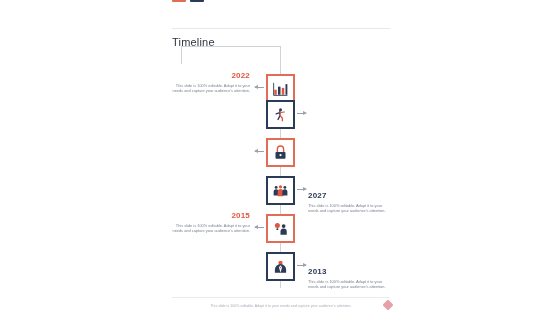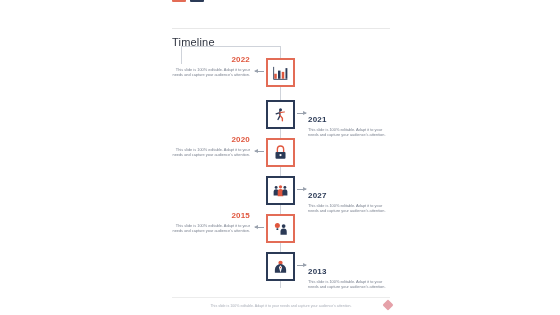--- a/index.html
+++ b/index.html
@@ -121,21 +121,21 @@
 
 <div class="page-title">Timeline</div>
 <div class="title-rule"></div>
 
 <div class="timeline">
 
   <div class="spine"></div>
   <div class="spine-top"></div>
   <div class="spine-top-cap"></div>
 
-  <div class="row" style="top:14px">
+  <div class="row" style="top:30px">
     <div class="block left">
       <div class="year red">2022</div>
       <div class="desc">This slide is 100% editable. Adapt it to your needs and capture your audience's attention.</div>
     </div>
     <div class="stub left"></div>
     <div class="node red">
       <svg viewBox="0 0 24 24">
         <rect x="2" y="14" width="4" height="8" fill="#e0573e"></rect>
         <rect x="8" y="9" width="4" height="13" fill="#2b3a56"></rect>
         <rect x="14" y="11" width="4" height="11" fill="#e0573e"></rect>
@@ -149,31 +149,23 @@
     <div class="node">
       <svg viewBox="0 0 24 24">
         <circle cx="12" cy="4.5" r="2.4" fill="#2b3a56"></circle>
         <path d="M11 7 L11 14 L8 20" stroke="#2b3a56" stroke-width="2.2" fill="none" stroke-linecap="round"></path>
         <path d="M11 13 L15 18 L15 22" stroke="#e0573e" stroke-width="2.2" fill="none" stroke-linecap="round"></path>
         <path d="M11 9 L5 11" stroke="#2b3a56" stroke-width="2" fill="none" stroke-linecap="round"></path>
         <path d="M11 9 L18 8" stroke="#e0573e" stroke-width="2" fill="none" stroke-linecap="round"></path>
       </svg>
     </div>
     <div class="stub right"></div>
-    <div class="block right">
-      <div class="year navy">2021</div>
-      <div class="desc">This slide is 100% editable. Adapt it to your needs and capture your audience's attention.</div>
-    </div>
   </div>
 
   <div class="row" style="top:94px">
-    <div class="block left">
-      <div class="year red">2020</div>
-      <div class="desc">This slide is 100% editable. Adapt it to your needs and capture your audience's attention.</div>
-    </div>
     <div class="stub left"></div>
     <div class="node red">
       <svg viewBox="0 0 24 24">
         <path d="M7 11 L7 6.5 A5 5 0 0 1 17 6.5 L17 11" stroke="#e0573e" stroke-width="2.2" fill="none"></path>
         <rect x="4" y="11" width="16" height="11" rx="1.5" fill="#2b3a56"></rect>
         <circle cx="12" cy="16" r="1.8" fill="#ffffff"></circle>
       </svg>
     </div>
   </div>
 

